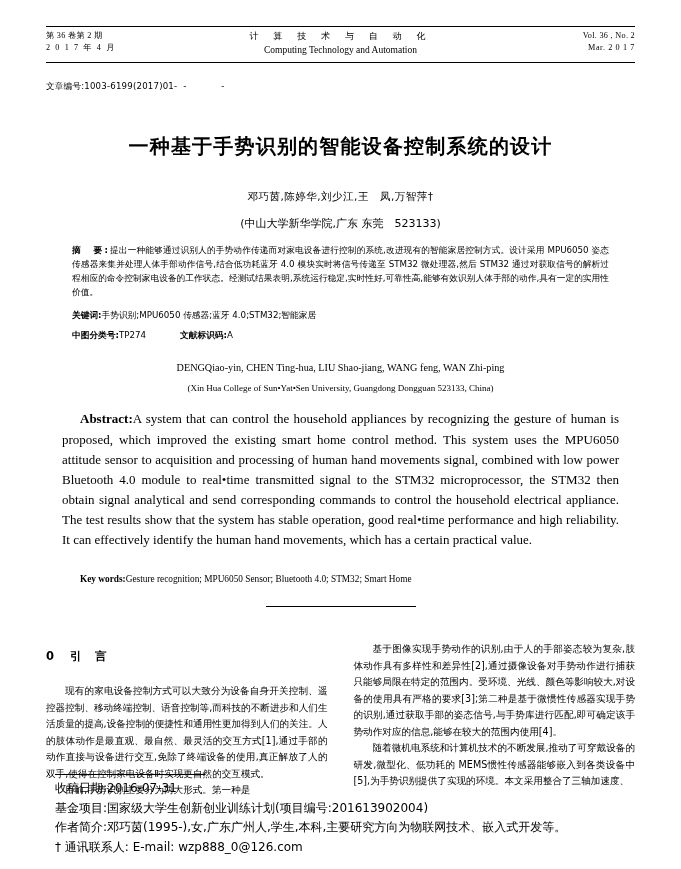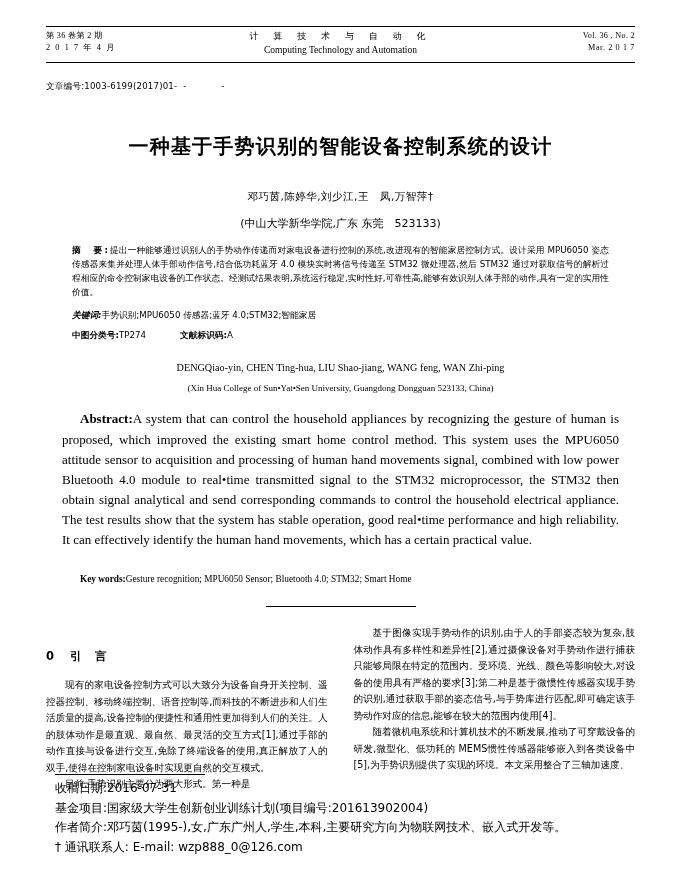--- a/index.html
+++ b/index.html
@@ -112,21 +112,20 @@
   }
   .kw-cn {
     margin-top: 9px;
     font-size: 8.7px;
     font-family: "DejaVu Sans", sans-serif;
     padding: 0 26px;
     line-height: 1.62;
   }
   .kw-cn .lead {
     font-weight: bold;
-    font-style: italic;
   }
   .clc {
     margin-top: 6px;
     font-size: 8.7px;
     font-family: "DejaVu Sans", sans-serif;
     padding: 0 26px;
     line-height: 1.62;
   }
   .clc .lead { font-weight: bold; }
   .clc .sep { display: inline-block; width: 34px; }
@@ -191,21 +190,21 @@
     text-align: justify;
   }
   .sec-h {
     font-weight: bold;
     font-size: 11.5px;
     font-family: "DejaVu Sans", sans-serif;
     margin: 22px 0 10px 0;
     letter-spacing: 1px;
   }
   .col p {
-    margin: 0 0 0 0;
+    margin: 16px 0 0 0;
     text-indent: 19px;
   }
   .col p + p { margin-top: 0; }
 
   
   .fn {
     position: absolute;
     left: 46px;
     bottom: 12px;
     width: 330px;

